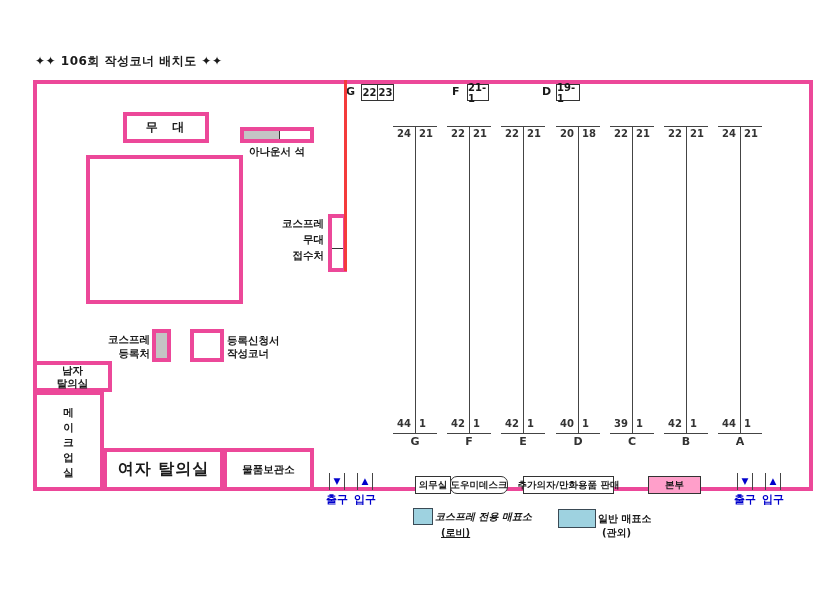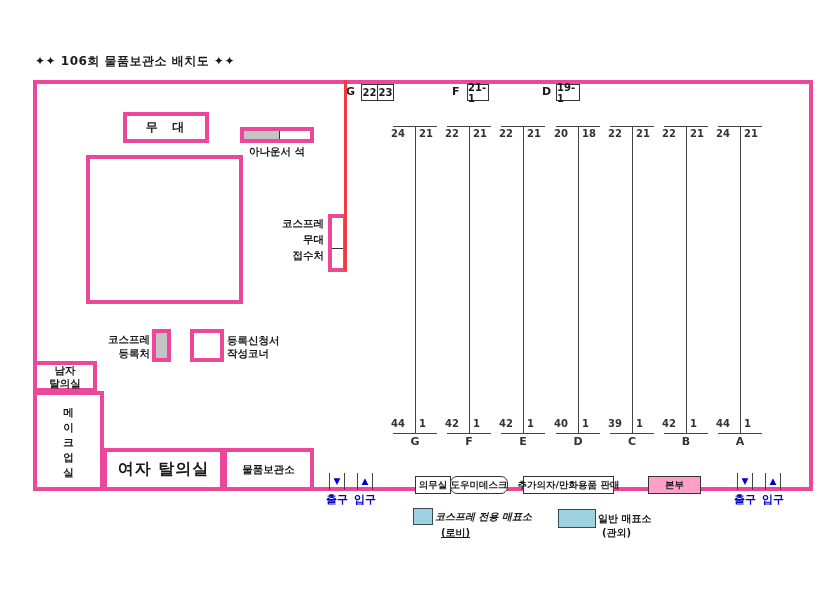--- a/index.html
+++ b/index.html
@@ -5,21 +5,21 @@
   html,body{margin:0;padding:0;background:#fff;}
   #canvas{position:relative;width:835px;height:591px;background:#fff;overflow:hidden;
           font-family:"DejaVu Sans",sans-serif;font-weight:bold;color:#1a1a1a;}
   .layer{position:absolute;left:0;top:0;width:835px;height:591px;}
   .abs{position:absolute;}
   .box{position:absolute;border:4px solid #ec4899;background:#fff;box-sizing:border-box;}
   .hline{position:absolute;height:0;border-top:1px solid #444;}
   .vline{position:absolute;width:0;border-left:1px solid #444;}
   .cflex{display:flex;align-items:center;justify-content:center;}
   .num{position:absolute;font-size:10px;width:20px;color:#333;}
-  .r{}.l{text-align:left;}
+  .r{text-align:right;}.l{text-align:left;}
   .bletter{position:absolute;top:435px;width:44px;text-align:center;font-size:11px;color:#333;}
   .dsym{position:absolute;width:20px;text-align:center;color:var(--blue);font-size:9px;line-height:12px;}
   .dlabel{position:absolute;width:36px;text-align:center;color:var(--blue);font-size:11px;}
   .svc{position:absolute;top:476px;height:18px;border:1px solid #333;background:#fff;box-sizing:border-box;
        display:flex;align-items:center;justify-content:center;font-size:9.5px;white-space:nowrap;z-index:5;}
   .svc.hl{background:var(--pink);}
   .hcell{position:absolute;top:84px;height:17px;border:1px solid #333;background:#fff;box-sizing:border-box;
          display:flex;align-items:center;justify-content:center;font-size:10px;}
   .hlabel{position:absolute;top:85px;font-size:11px;}
   .lgbox{position:absolute;background:var(--lightblue);border:1px solid #3a4a55;box-sizing:border-box;}
@@ -33,34 +33,34 @@
   #annc-label{left:240px;top:145px;width:74px;text-align:center;font-size:10.5px;white-space:nowrap;}
   #bigsq{left:86px;top:155px;width:157px;height:149px;}
   #recp-box{left:328px;top:214px;width:19px;height:58px;}
   #recp-div{position:absolute;left:0;right:0;top:30px;border-top:1px solid #333;}
   #recp-labels{left:246px;top:215px;width:78px;text-align:right;font-size:10.5px;line-height:16px;}
   #recp-labels span,#reg-labels span,#form-labels span,#male-room span{display:block;}
   #reg-labels{left:78px;top:332px;width:72px;text-align:right;font-size:10.5px;line-height:14px;}
   #reg-box{left:152px;top:329px;width:19px;height:33px;background:var(--gray);}
   #form-box{left:190px;top:329px;width:34px;height:33px;}
   #form-labels{left:227px;top:334px;font-size:10.5px;line-height:13px;text-align:left;}
-  #male-room{left:33px;top:361px;width:64px;height:31px;font-size:10.5px;line-height:13px;text-align:center;
+  #male-room{left:33px;top:361px;width:79px;height:31px;font-size:10.5px;line-height:13px;text-align:center;
              display:flex;flex-direction:column;align-items:center;justify-content:center;}
   #makeup-room{left:33px;top:391px;width:71px;height:100px;font-size:10.5px;text-align:center;}
   #makeup-room .stack{padding-top:10px;line-height:15px;}
   #makeup-room .stack span{display:block;}
   #female-room{left:103px;top:448px;width:121px;height:43px;font-size:16px;letter-spacing:1px;}
   #storage-room{left:223px;top:448px;width:91px;height:43px;font-size:10.5px;}
 </style>
 </head>
 <body>
 
 <div id="canvas">
 
-  <div id="title" class="abs">✦✦ 106회 물품보관소 배치도 ✦✦</div>
+  <div id="title" class="abs">✦✦ 106회 작성코너 배치도 ✦✦</div>
 
   <div id="hall" class="box"></div>
   <div id="redline" class="abs"></div>
 
   <div id="stage" class="box cflex">
     <span>무  대</span>
   </div>
   <div id="annc-box" class="box">
     <div id="annc-gray"></div>
   </div>

